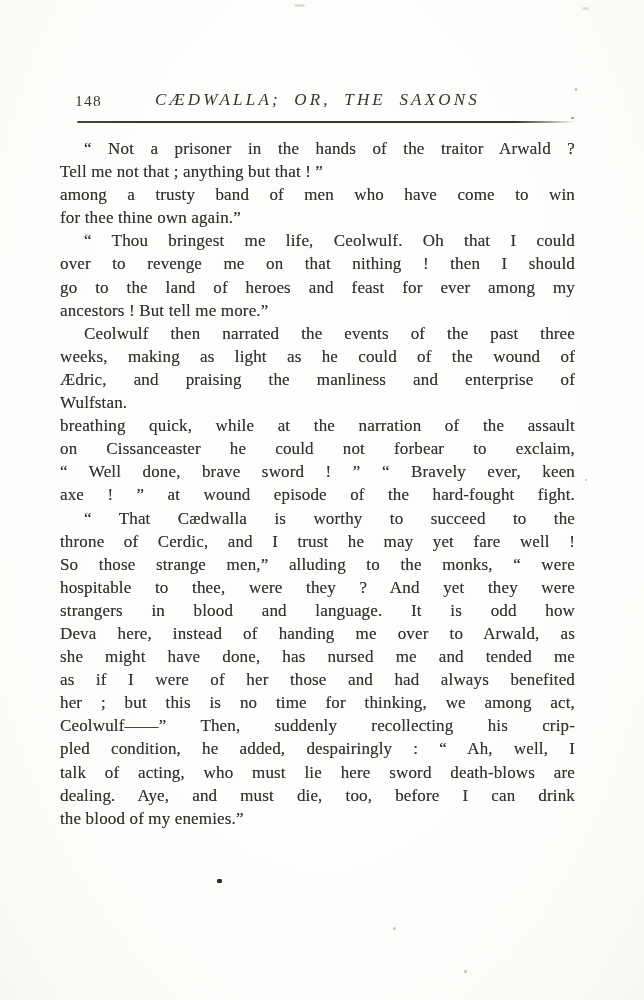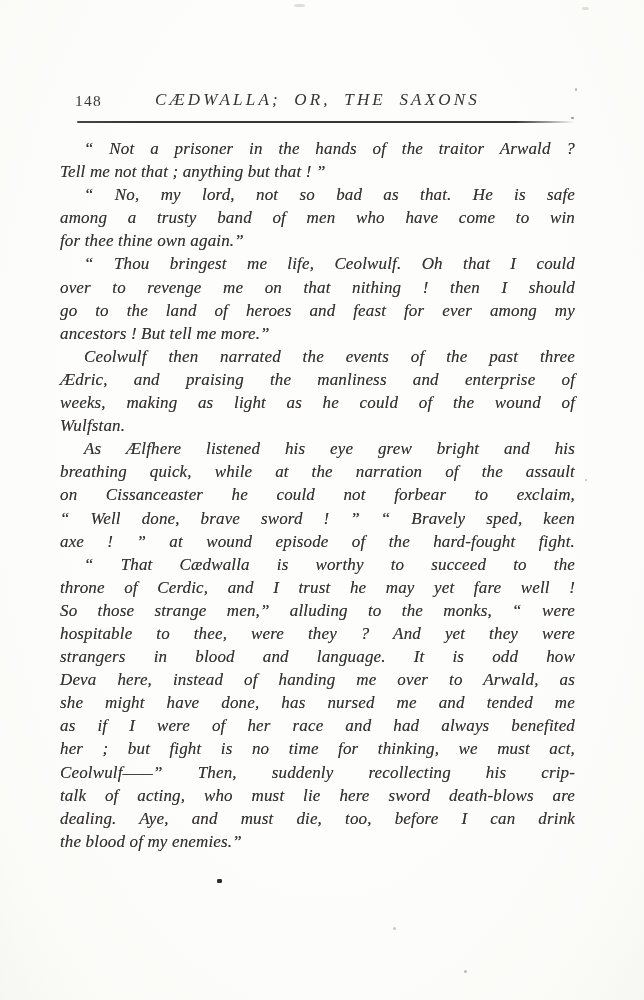--- a/index.html
+++ b/index.html
@@ -45,21 +45,21 @@
   }
   .text-block {
     position: absolute;
     left: 60px; top: 137px;
     width: 515px;
     font-size: 17px;
     line-height: 23.1px;
     letter-spacing: 0.15px;
     text-shadow: 0 0 0.45px rgba(52,50,46,0.55);
   }
-  .line { text-align: justify; text-align-last: justify; font-style: italic; }
+  .line { text-align: justify; text-align-last: justify; }
   .line.last { text-align-last: left; }
   .line.indent { text-indent: 24px; }
   .speck { position: absolute; border-radius: 50%; }
   .speck.s1 { left: 217px; top: 879px; width: 5px; height: 4px; background: #2f2d2a; border-radius: 30%; }
   .speck.s2 { left: 393px; top: 927px; width: 3px; height: 3px; background: #c6c6c1; }
   .speck.s3 { left: 464px; top: 970px; width: 3px; height: 3px; background: #bdbdb7; }
   .speck.s4 { left: 571px; top: 117px; width: 3px; height: 2px; background: #8f8d86; }
   .speck.s5 { left: 294px; top: 4px;  width: 11px; height: 3px; background: #dededa; border-radius: 45%; }
   .speck.s6 { left: 582px; top: 7px;  width: 7px; height: 3px; background: #e0e0db; border-radius: 45%; }
   .speck.s7 { left: 585px; top: 479px; width: 2px; height: 2px; background: #c2c2bc; }
@@ -70,46 +70,45 @@
 
 <div class="page">
   <div>
     <span class="pagenum">148</span>
     <span class="title">CÆDWALLA; OR, THE SAXONS</span>
   </div>
   <div class="rule"></div>
   <div class="text-block">
       <div class="line indent">“ Not a prisoner in the hands of the traitor Arwald ?</div>
       <div class="line last">Tell me not that ; anything but that ! ”</div>
-      <div class="line indent">“ No, my lord, not so bad as that.  He is safe</div>
       <div class="line">among a trusty band of men who have come to win</div>
       <div class="line last">for thee thine own again.”</div>
       <div class="line indent">“ Thou bringest me life, Ceolwulf.  Oh that I could</div>
       <div class="line">over to revenge me on that nithing !  then I should</div>
       <div class="line">go to the land of heroes and feast for ever among my</div>
       <div class="line last">ancestors !  But tell me more.”</div>
       <div class="line indent">Ceolwulf then narrated the events of the past three</div>
+      <div class="line">weeks, making as light as he could of the wound of</div>
       <div class="line">Ædric, and praising the manliness and enterprise of</div>
-      <div class="line">weeks, making as light as he could of the wound of</div>
       <div class="line last">Wulfstan.</div>
-      <div class="line indent">As Ælfhere listened his eye grew bright and his</div>
       <div class="line">breathing quick, while at the narration of the assault</div>
       <div class="line">on Cissanceaster he could not forbear to exclaim,</div>
-      <div class="line">“ Well done, brave sword ! ”  “ Bravely sped, keen</div>
+      <div class="line">“ Well done, brave sword ! ”  “ Bravely ever, keen</div>
       <div class="line">axe ! ” at wound episode of the hard-fought fight.</div>
       <div class="line indent">“ That Cædwalla is worthy to succeed to the</div>
       <div class="line">throne of Cerdic, and I trust he may yet fare well !</div>
       <div class="line">So those strange men,” alluding to the monks, “ were</div>
       <div class="line">hospitable to thee, were they ?  And yet they were</div>
       <div class="line">strangers in blood and language.  It is odd how</div>
       <div class="line">Deva here, instead of handing me over to Arwald, as</div>
       <div class="line">she might have done, has nursed me and tended me</div>
-      <div class="line">as if I were of her race and had always benefited</div>
-      <div class="line">her ; but fight is no time for thinking, we must act,</div>
+      <div class="line">as if I were of her those and had always benefited</div>
+      <div class="line">her ; but this is no time for thinking, we among act,</div>
       <div class="line">Ceolwulf——”  Then, suddenly recollecting his crip-</div>
+      <div class="line">pled condition, he added, despairingly : “ Ah, well, I</div>
       <div class="line">talk of acting, who must lie here sword death-blows are</div>
       <div class="line">dealing.  Aye, and must die, too, before I can drink</div>
       <div class="line last">the blood of my enemies.”</div>
     </div>
 
   <div class="speck s1"></div>
   <div class="speck s2"></div>
   <div class="speck s3"></div>
   <div class="speck s4"></div>
   <div class="speck s5"></div>

